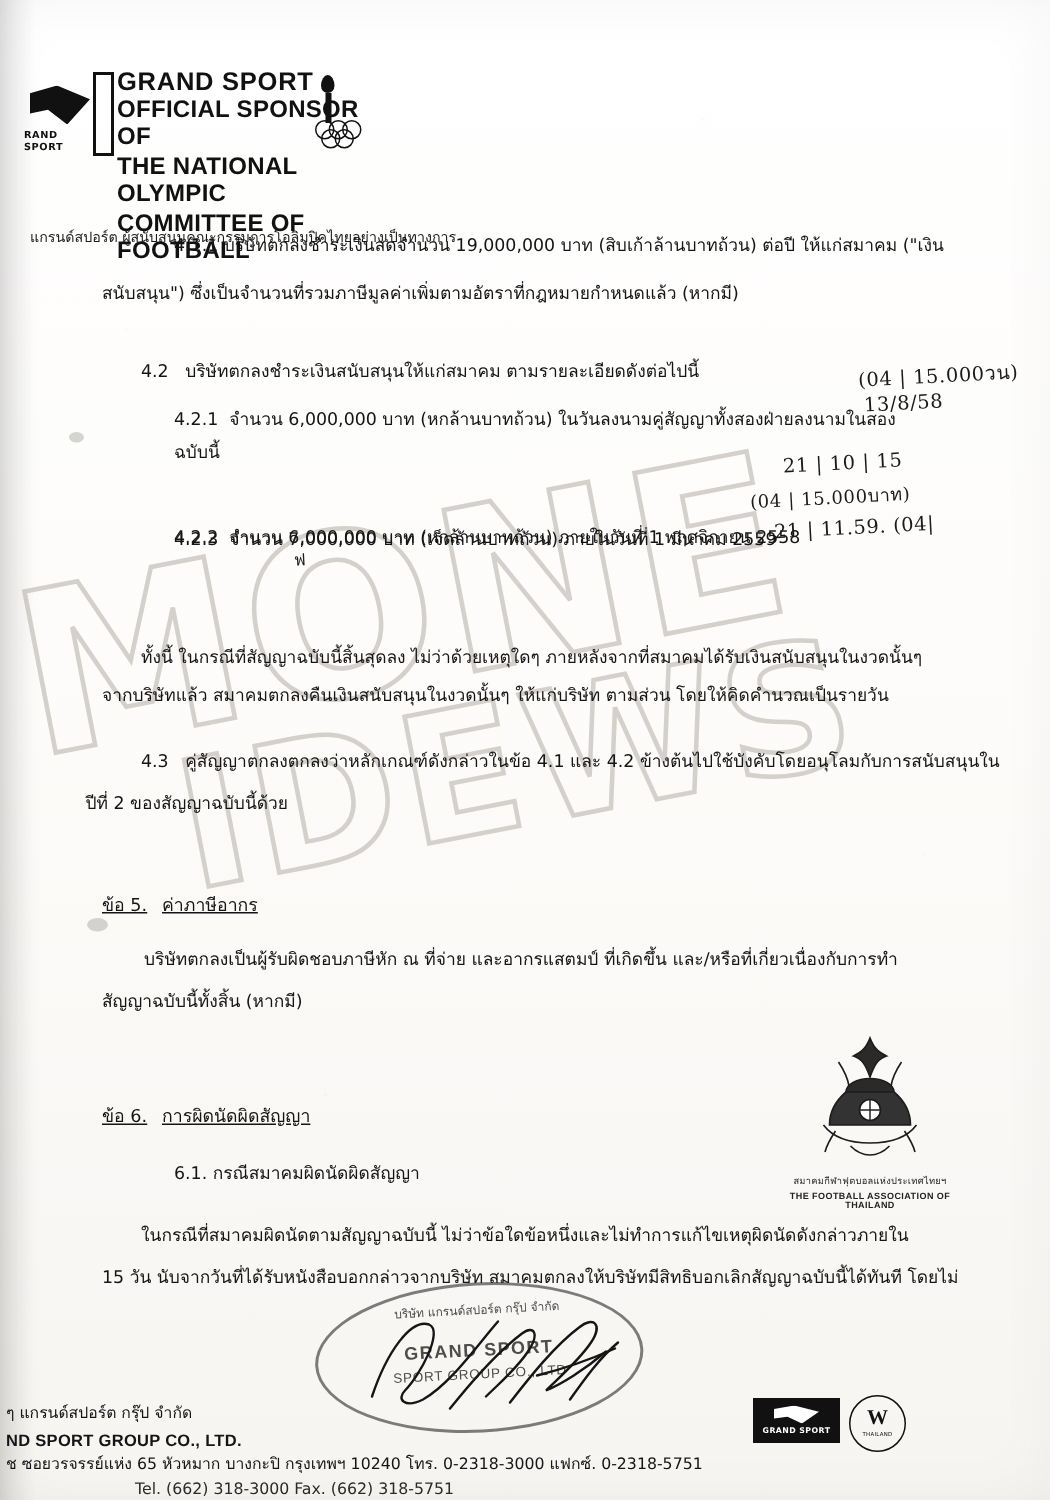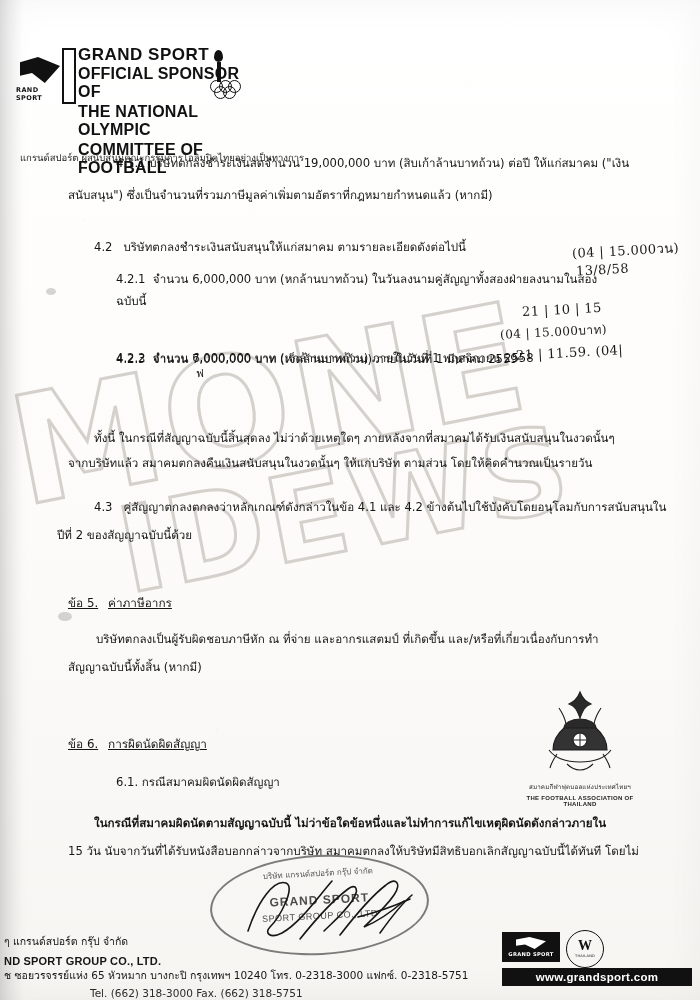--- a/index.html
+++ b/index.html
@@ -269,21 +269,21 @@
     <div class="p heading u" style="left:108px; top:592px;">ค่าภาษีอากร</div>
 
     <div class="p" style="left:96px; top:628px; width:560px;">บริษัทตกลงเป็นผู้รับผิดชอบภาษีหัก ณ ที่จ่าย และอากรแสตมป์ ที่เกิดขึ้น และ/หรือที่เกี่ยวเนื่องกับการทำ</div>
     <div class="p" style="left:68px; top:656px; width:400px;">สัญญาฉบับนี้ทั้งสิ้น (หากมี)</div>
 
     <div class="p heading u" style="left:68px; top:733px;">ข้อ 6.</div>
     <div class="p heading u" style="left:108px; top:733px;">การผิดนัดผิดสัญญา</div>
 
     <div class="p" style="left:116px; top:771px;">6.1. กรณีสมาคมผิดนัดผิดสัญญา</div>
 
-    <div class="p" style="left:94px; top:812px; width:560px;font-weight:bold;">ในกรณีที่สมาคมผิดนัดตามสัญญาฉบับนี้ ไม่ว่าข้อใดข้อหนึ่งและไม่ทำการแก้ไขเหตุผิดนัดดังกล่าวภายใน</div>
+    <div class="p" style="left:94px; top:812px; width:560px;">ในกรณีที่สมาคมผิดนัดตามสัญญาฉบับนี้ ไม่ว่าข้อใดข้อหนึ่งและไม่ทำการแก้ไขเหตุผิดนัดดังกล่าวภายใน</div>
     <div class="p" style="left:68px; top:840px; width:580px;">15 วัน นับจากวันที่ได้รับหนังสือบอกกล่าวจากบริษัท สมาคมตกลงให้บริษัทมีสิทธิบอกเลิกสัญญาฉบับนี้ได้ทันที โดยไม่</div>
   </div>
 
   <div class="hand" style="left:572px; top:240px;">(04 | 15.000วน)</div>
   <div class="hand" style="left:576px; top:262px;">13/8/58</div>
   <div class="hand" style="left:522px; top:302px;">21 | 10 | 15</div>
   <div class="hand sm" style="left:500px; top:322px;">(04 | 15.000บาท)</div>
   <div class="hand" style="left:516px; top:345px;">21 | 11.59.  (04|</div>
   <div class="hand sm" style="left:196px; top:364px; font-size:11px;">ฟ</div>
 
@@ -332,21 +332,20 @@
 
     <div class="foot-logos">
       <div class="fl-badge">
         <div class="sw"></div>
         <div class="txt">GRAND SPORT</div>
       </div>
       <div class="fl-circle">
         <div class="w">W</div>
         <div class="c">THAILAND</div>
       </div>
-      <div class="fl-url">www.grandsport.com</div>
     </div>
   </div>
 
   <div class="smudge" style="left:58px; top:612px;"></div>
   <div class="smudge" style="left:46px; top:288px; width:10px;height:7px;"></div>
   <div class="fold"></div>
   <div class="edge-shadow"></div>
 </div>
 
 </body></html>

